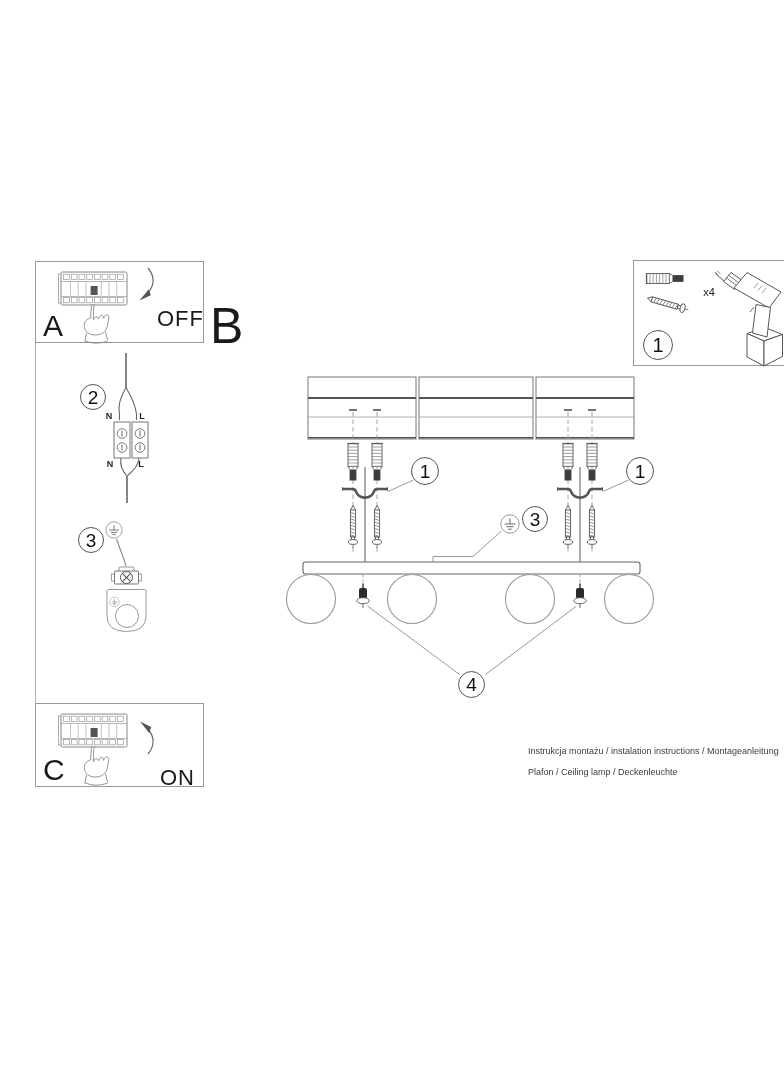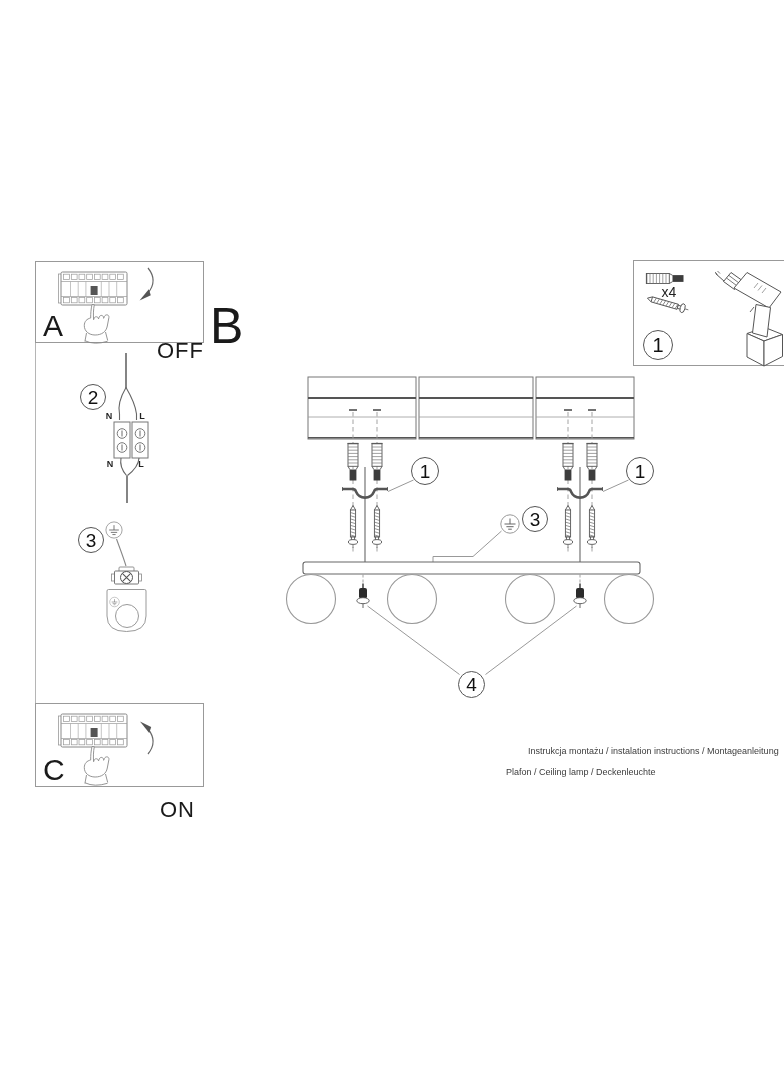--- a/index.html
+++ b/index.html
@@ -1,26 +1,26 @@
 <!DOCTYPE html>
 <html><head>
 <meta charset="utf-8">
 <style>
   html,body{margin:0;padding:0;background:#fff;}
   .page{position:relative;width:784px;height:1066px;background:#fff;overflow:hidden;
         font-family:"Liberation Sans",sans-serif;color:#1a1a1a;}
   .abs{position:absolute;}
   .panel-box{position:absolute;border:1px solid #999;background:#fff;box-sizing:border-box;}
   .big-letter{position:absolute;line-height:1;color:#1a1a1a;}
-  .switch-label{position:absolute;font-size:22px;letter-spacing:1px;color:#1a1a1a;line-height:1;margin-top:32px;}
+  .switch-label{position:absolute;font-size:22px;letter-spacing:1px;color:#1a1a1a;line-height:1;}
   .callout{position:absolute;border:1px solid #555;border-radius:50%;background:#fff;
            display:flex;align-items:center;justify-content:center;font-size:19px;color:#111;
            box-sizing:border-box;line-height:1;}
   .wire-label{position:absolute;font-size:9px;font-weight:bold;transform:translate(-50%,-50%);color:#222;}
-  .qty-label{position:absolute;font-size:14px;transform:translate(-50%,-50%);color:#222;}
+  .qty-label{position:absolute;font-size:11px;transform:translate(-50%,-50%);color:#222;margin-left:40px;}
   .footer-line{position:absolute;font-size:9px;white-space:nowrap;color:#3c3c3c;line-height:1.3;}
   svg{position:absolute;overflow:visible;}
 </style>
 </head>
 <body>
 
 <div class="page">
 
   <svg width="0" height="0">
     <defs>
@@ -259,15 +259,15 @@
       <g>
         <path d="M147,753 C153.5,745 153.5,736 147,728" fill="none" stroke="#666" stroke-width="1.2"></path>
         <polygon points="139,720.5 148.2,732 150.2,726" fill="#555"></polygon>
       </g>
     </svg>
     <div class="big-letter" style="left:7px;top:51px;font-size:30px;">C</div>
     <div class="switch-label" style="left:124px;top:63px;">ON</div>
   </div>
 
   <div class="footer-line" style="left:528px;top:746px;">Instrukcja montażu / instalation instructions / Montageanleitung</div>
-  <div class="footer-line" style="left:506px;top:767px;">Plafon / Ceiling lamp / Deckenleuchte</div>
+  <div class="footer-line" style="left:528px;top:767px;">Plafon / Ceiling lamp / Deckenleuchte</div>
 
 </div>
 
 </body></html>

